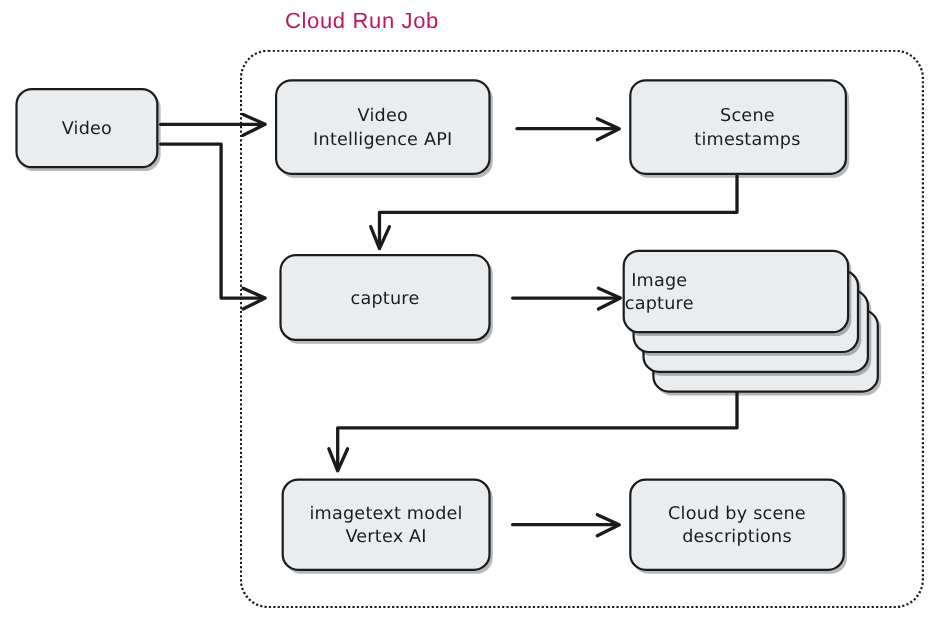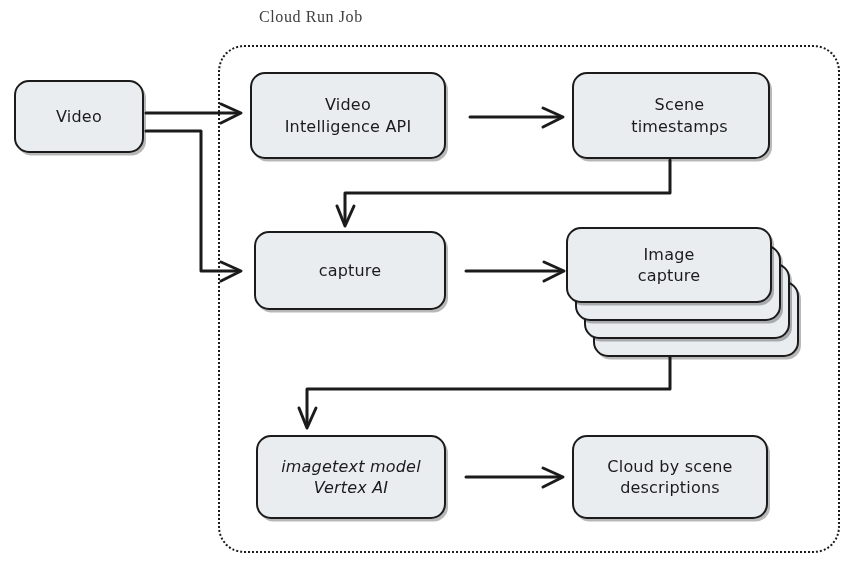--- a/index.html
+++ b/index.html
@@ -27,24 +27,24 @@
   .group-box {
     position: absolute;
     box-sizing: border-box;
     border: 2.6px dotted #1b1b1b;
     border-radius: 26px;
     background: transparent;
   }
   .group-title {
     position: absolute;
     white-space: nowrap;
-    font-family: Liberation Serif, serif;
-    font-size: 16px;
+    font-family: Liberation Sans, sans-serif;
+    font-size: 20px;
     letter-spacing: 0.6px;
-    color: #404040;
+    color: #be185d;
   }
 
   
   .node {
     position: absolute;
     box-sizing: border-box;
     background: #e9edf0;
     border: 2.8px solid #1b1b1b;
     border-radius: 15px;
     display: flex;
@@ -68,21 +68,21 @@
     position: absolute;
     box-sizing: border-box;
     background: #e9edf0;
     border: 2.8px solid #1b1b1b;
     border-radius: 15px;
     box-shadow: 2.5px 3px 0 -0.5px rgba(20,20,20,0.30);
   }
   .stack .card.front {
     display: flex;
     align-items: center;
-    justify-content: center;
+    justify-content: flex-start;
     text-align: center;
     color: #1b1b1b;
     font-size: 16px;
     line-height: 1.34;
     letter-spacing: 0.2px;
     white-space: pre-line;
   }
 
   svg.edges {
     position: absolute;
@@ -169,21 +169,21 @@
   <div class="stack" style="left:566px; top:227px; width:260px; height:130px;">
     <div class="card" style="left:27px; top:54px; width:206px; height:76px;"></div>
     <div class="card" style="left:18px; top:36px; width:206px; height:76px;"></div>
     <div class="card" style="left:9px;  top:18px; width:206px; height:76px;"></div>
     <div class="card front" style="left:0px; top:0px; width:206px; height:76px;">
       <span class="label">Image
 capture</span>
     </div>
   </div>
 
-  <div class="node" style="left:256px; top:435px; width:190px; height:84px;font-style:italic;">
+  <div class="node" style="left:256px; top:435px; width:190px; height:84px;">
     <span class="label">imagetext model
 Vertex AI</span>
   </div>
 
   <div class="node" style="left:572px; top:435px; width:196px; height:84px;">
     <span class="label">Cloud by scene
 descriptions</span>
   </div>
 
 </div>

